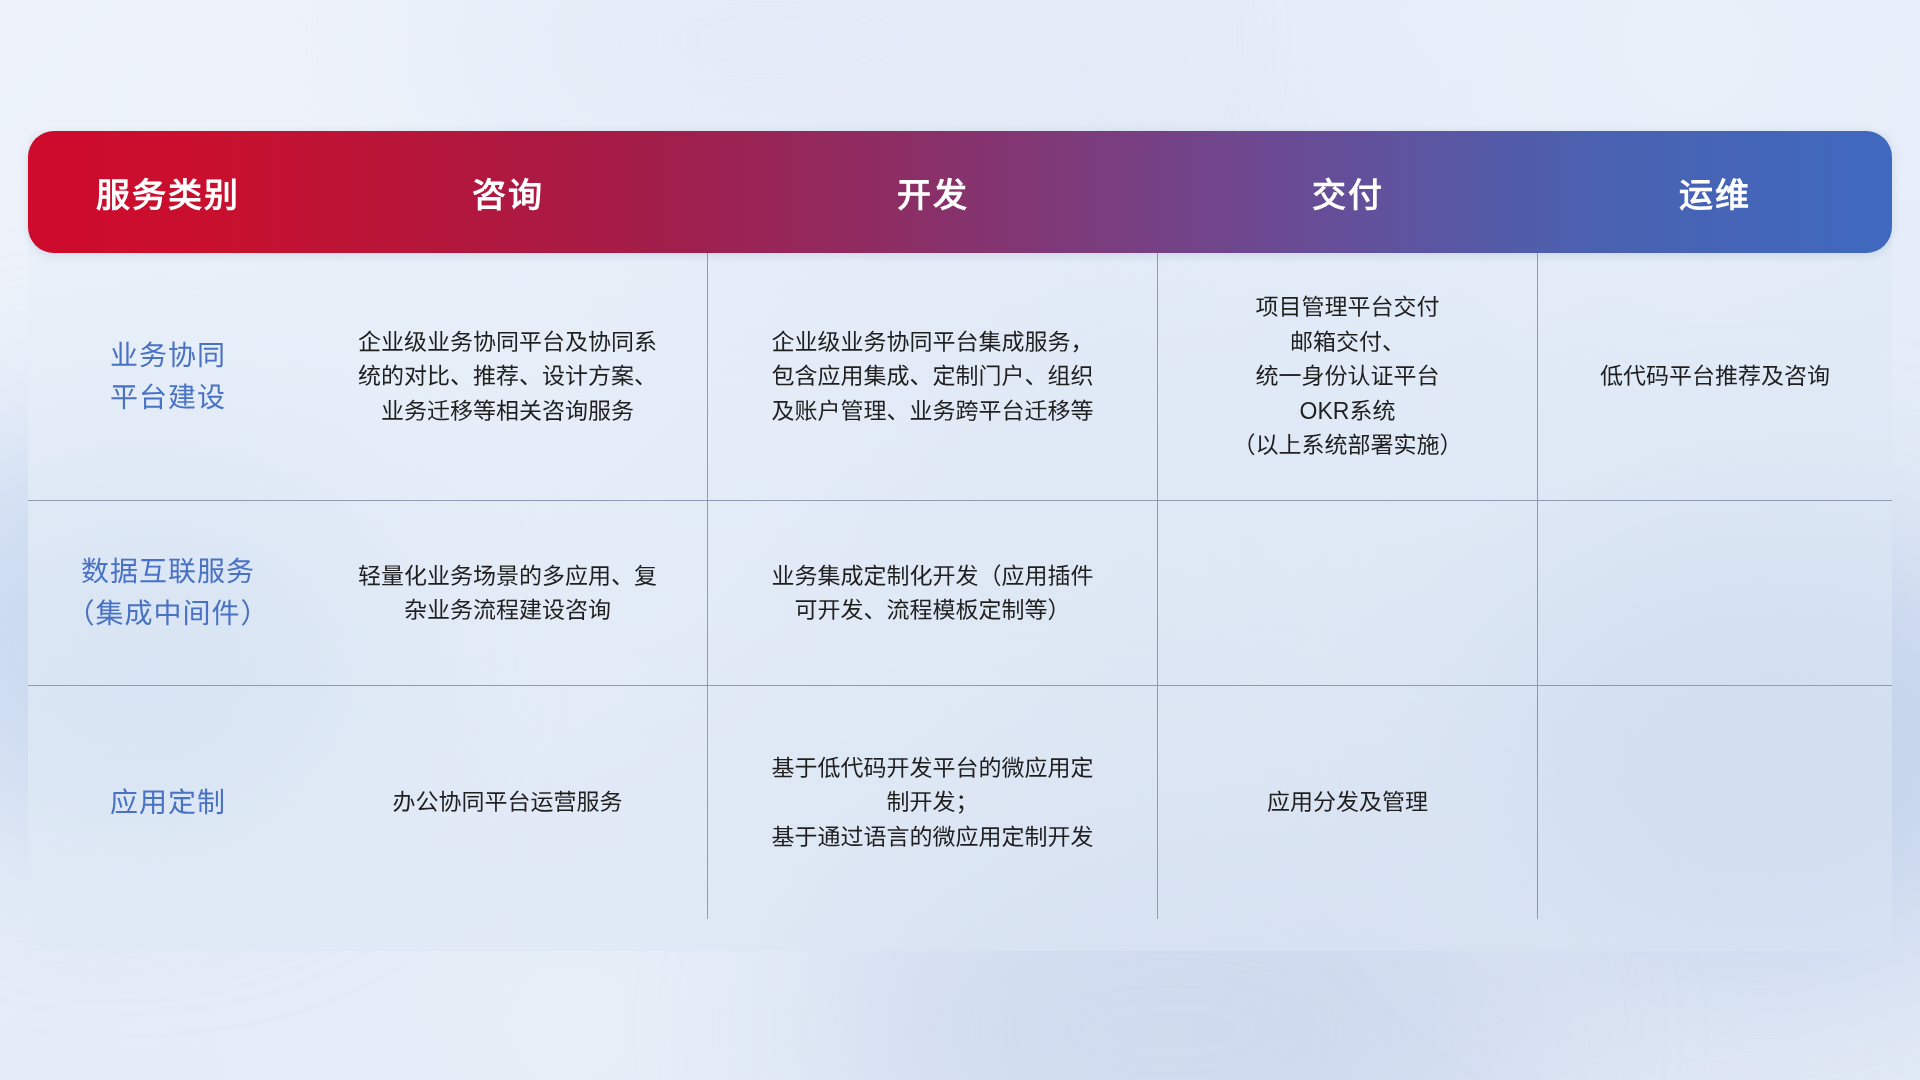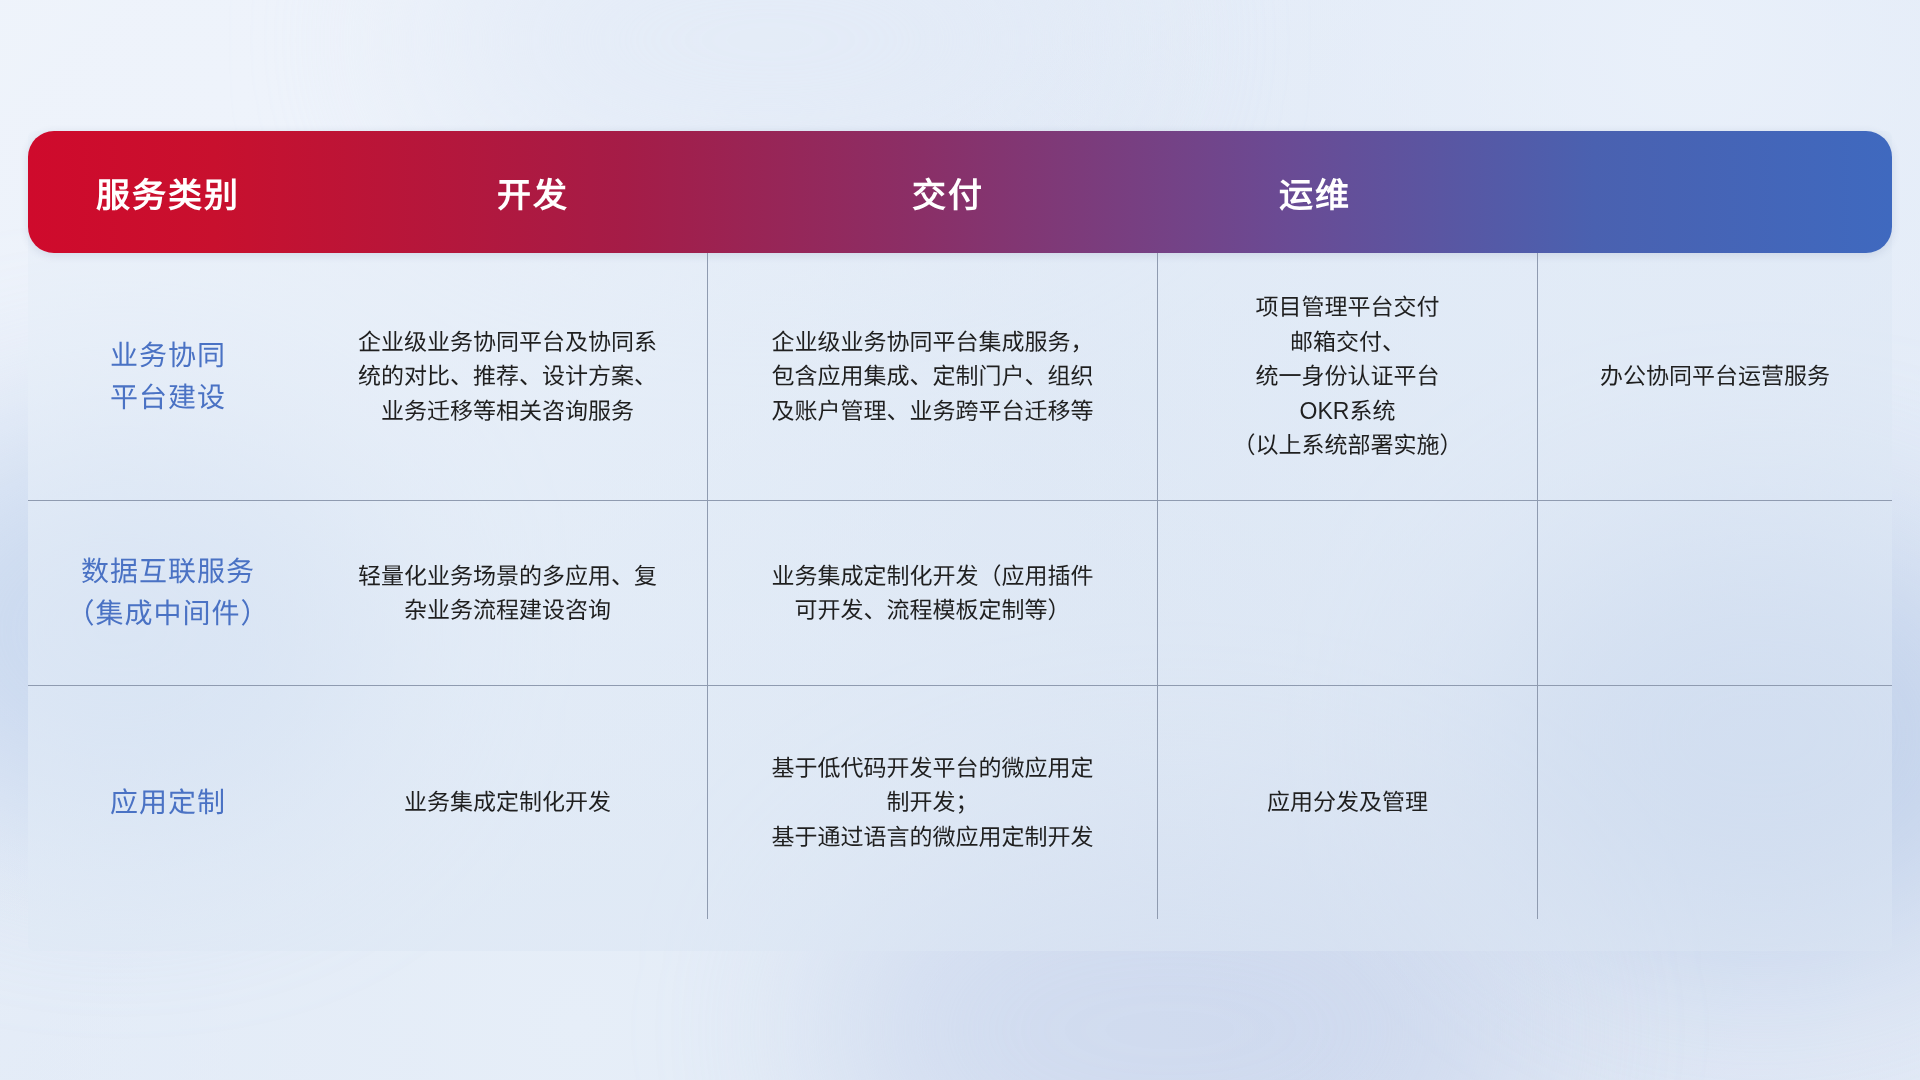--- a/index.html
+++ b/index.html
@@ -124,20 +124,21 @@
 
   <div class="bg-glow glow-a"></div>
   <div class="bg-glow glow-b"></div>
   <div class="bg-glow glow-c"></div>
   <div class="bg-glow glow-d"></div>
 
   <div id="table-card"></div>
 
   <div class="header-row">
     <div class="header-cell c0">服务类别</div>
+    <div class="header-cell c1">咨询</div>
     <div class="header-cell c2">开发</div>
     <div class="header-cell c3">交付</div>
     <div class="header-cell c4">运维</div>
   </div>
 
   <div class="body-grid">
 
     <div class="row row-1 row-sep">
       <div class="cell cat c0">业务协同
 平台建设</div>
@@ -145,37 +146,37 @@
 统的对比、推荐、设计方案、
 业务迁移等相关咨询服务</div>
       <div class="cell divider c2">企业级业务协同平台集成服务，
 包含应用集成、定制门户、组织
 及账户管理、业务跨平台迁移等</div>
       <div class="cell divider c3">项目管理平台交付
 邮箱交付、
 统一身份认证平台
 OKR系统
 （以上系统部署实施）</div>
-      <div class="cell c4 nob">办公协同平台运营服务</div>
+      <div class="cell c4 nob">低代码平台推荐及咨询</div>
     </div>
 
     <div class="row row-2 row-sep">
       <div class="cell cat c0">数据互联服务
 （集成中间件）</div>
       <div class="cell divider c1">轻量化业务场景的多应用、复
 杂业务流程建设咨询</div>
       <div class="cell divider c2">业务集成定制化开发（应用插件
 可开发、流程模板定制等）</div>
       <div class="cell divider c3"></div>
       <div class="cell c4 nob"></div>
     </div>
 
     <div class="row row-3">
       <div class="cell cat c0">应用定制</div>
-      <div class="cell divider c1">业务集成定制化开发</div>
+      <div class="cell divider c1">办公协同平台运营服务</div>
       <div class="cell divider c2">基于低代码开发平台的微应用定
 制开发；
 基于通过语言的微应用定制开发</div>
       <div class="cell divider c3">应用分发及管理</div>
       <div class="cell c4 nob"></div>
     </div>
 
   </div>
 </div>
 

